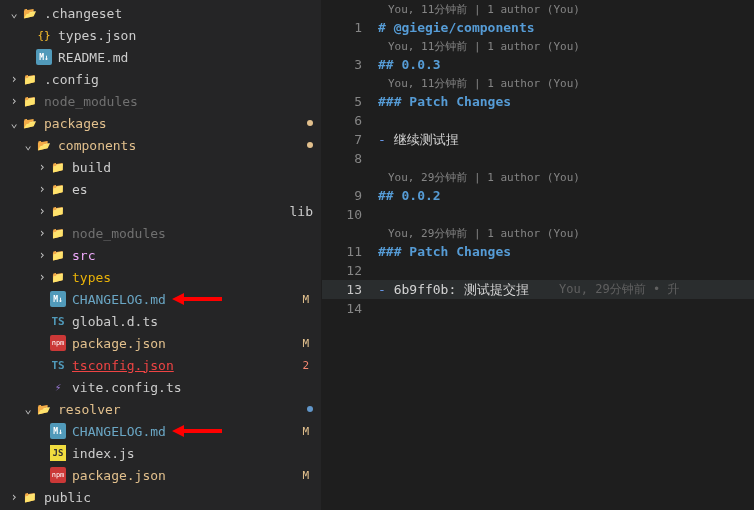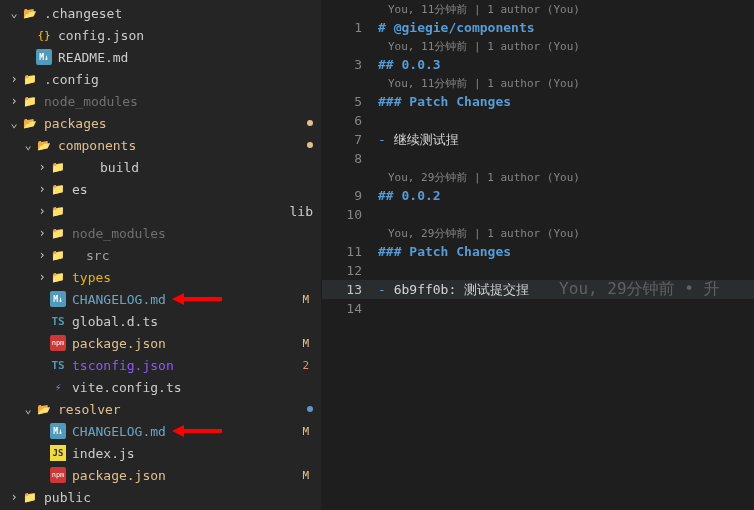--- a/index.html
+++ b/index.html
@@ -112,38 +112,38 @@
   flex-shrink: 0;
 }
 .gutter.active { color: #c6c6c6; }
 .code { white-space: pre; }
 .hl-heading { color: #569cd6; font-weight: bold; }
 .hl-text { color: #d4d4d4; }
 .hl-list { color: #6796e6; }
 .line.current { background: #2a2d2e; }
 .inline-blame {
   color: #606060;
-  font-size: 16px;
+  font-size: 12px;
   padding-left: 30px;
   text-align: center;
 }
 </style>
 </head>
 <body>
 
 <div class="sidebar" id="sidebar">
     <div class="tree-item" style="padding-left: 6px;">
       <span class="chev">⌄</span>
       <span class="icon i-folder">📂</span>
       <span class="label" style="color: rgb(204, 204, 204);">.changeset</span>
     </div>
     <div class="tree-item" style="padding-left: 20px;">
       <span class="chev empty">·</span>
       <span class="icon i-json">{}</span>
-      <span class="label" style="color: rgb(204, 204, 204);">config.json</span>
+      <span class="label" style="color: rgb(204, 204, 204);">types.json</span>
     </div>
     <div class="tree-item" style="padding-left: 20px;">
       <span class="chev empty">·</span>
       <span class="icon i-md">M↓</span>
       <span class="label" style="color: rgb(204, 204, 204);">README.md</span>
     </div>
     <div class="tree-item" style="padding-left: 6px;">
       <span class="chev">›</span>
       <span class="icon i-folder">📁</span>
       <span class="label" style="color: rgb(204, 204, 204);">.config</span>
@@ -161,41 +161,41 @@
     </div>
     <div class="tree-item" style="padding-left: 20px;">
       <span class="chev">⌄</span>
       <span class="icon i-folder-red">📂</span>
       <span class="label" style="color: rgb(226, 192, 141);">components</span>
       <span class="dot orange"></span>
     </div>
     <div class="tree-item" style="padding-left: 34px;">
       <span class="chev">›</span>
       <span class="icon i-folder">📁</span>
-      <span class="label" style="color: rgb(204, 204, 204); margin-left: 28px;">build</span>
+      <span class="label" style="color: rgb(204, 204, 204);">build</span>
     </div>
     <div class="tree-item" style="padding-left: 34px;">
       <span class="chev">›</span>
       <span class="icon i-folder">📁</span>
       <span class="label" style="color: rgb(204, 204, 204);">es</span>
     </div>
     <div class="tree-item" style="padding-left: 34px;">
       <span class="chev">›</span>
       <span class="icon i-folder">📁</span>
       <span class="label" style="color: rgb(204, 204, 204); text-align: right;">lib</span>
     </div>
     <div class="tree-item" style="padding-left: 34px;">
       <span class="chev">›</span>
       <span class="icon i-folder-green">📁</span>
       <span class="label" style="color: rgb(112, 112, 112);">node_modules</span>
     </div>
     <div class="tree-item" style="padding-left: 34px;">
       <span class="chev">›</span>
       <span class="icon i-folder-green">📁</span>
-      <span class="label" style="color: #a3a3a3; margin-left: 14px;">src</span>
+      <span class="label" style="color: #f0abfc;">src</span>
     </div>
     <div class="tree-item" style="padding-left: 34px;">
       <span class="chev">›</span>
       <span class="icon i-folder">📁</span>
       <span class="label" style="color: #eab308;">types</span>
     </div>
     <div class="tree-item" style="padding-left: 34px;">
       <span class="chev empty">·</span>
       <span class="icon i-md">M↓</span>
       <span class="label" style="color: rgb(106, 166, 196);">CHANGELOG.md</span>
@@ -213,21 +213,21 @@
     </div>
     <div class="tree-item" style="padding-left: 34px;">
       <span class="chev empty">·</span>
       <span class="icon i-npm">npm</span>
       <span class="label" style="color: rgb(226, 192, 141);">package.json</span>
       <span class="badge M">M</span>
     </div>
     <div class="tree-item" style="padding-left: 34px;">
       <span class="chev empty">·</span>
       <span class="icon i-ts">TS</span>
-      <span class="label" style="color: #8b5cf6;">tsconfig.json</span>
+      <span class="label" style="color: #ef4444; text-decoration: underline;">tsconfig.json</span>
       <span class="badge num">2</span>
     </div>
     <div class="tree-item" style="padding-left: 34px;">
       <span class="chev empty">·</span>
       <span class="icon i-vite">⚡</span>
       <span class="label" style="color: rgb(204, 204, 204);">vite.config.ts</span>
     </div>
     <div class="tree-item" style="padding-left: 20px;">
       <span class="chev">⌄</span>
       <span class="icon i-folder">📂</span>

